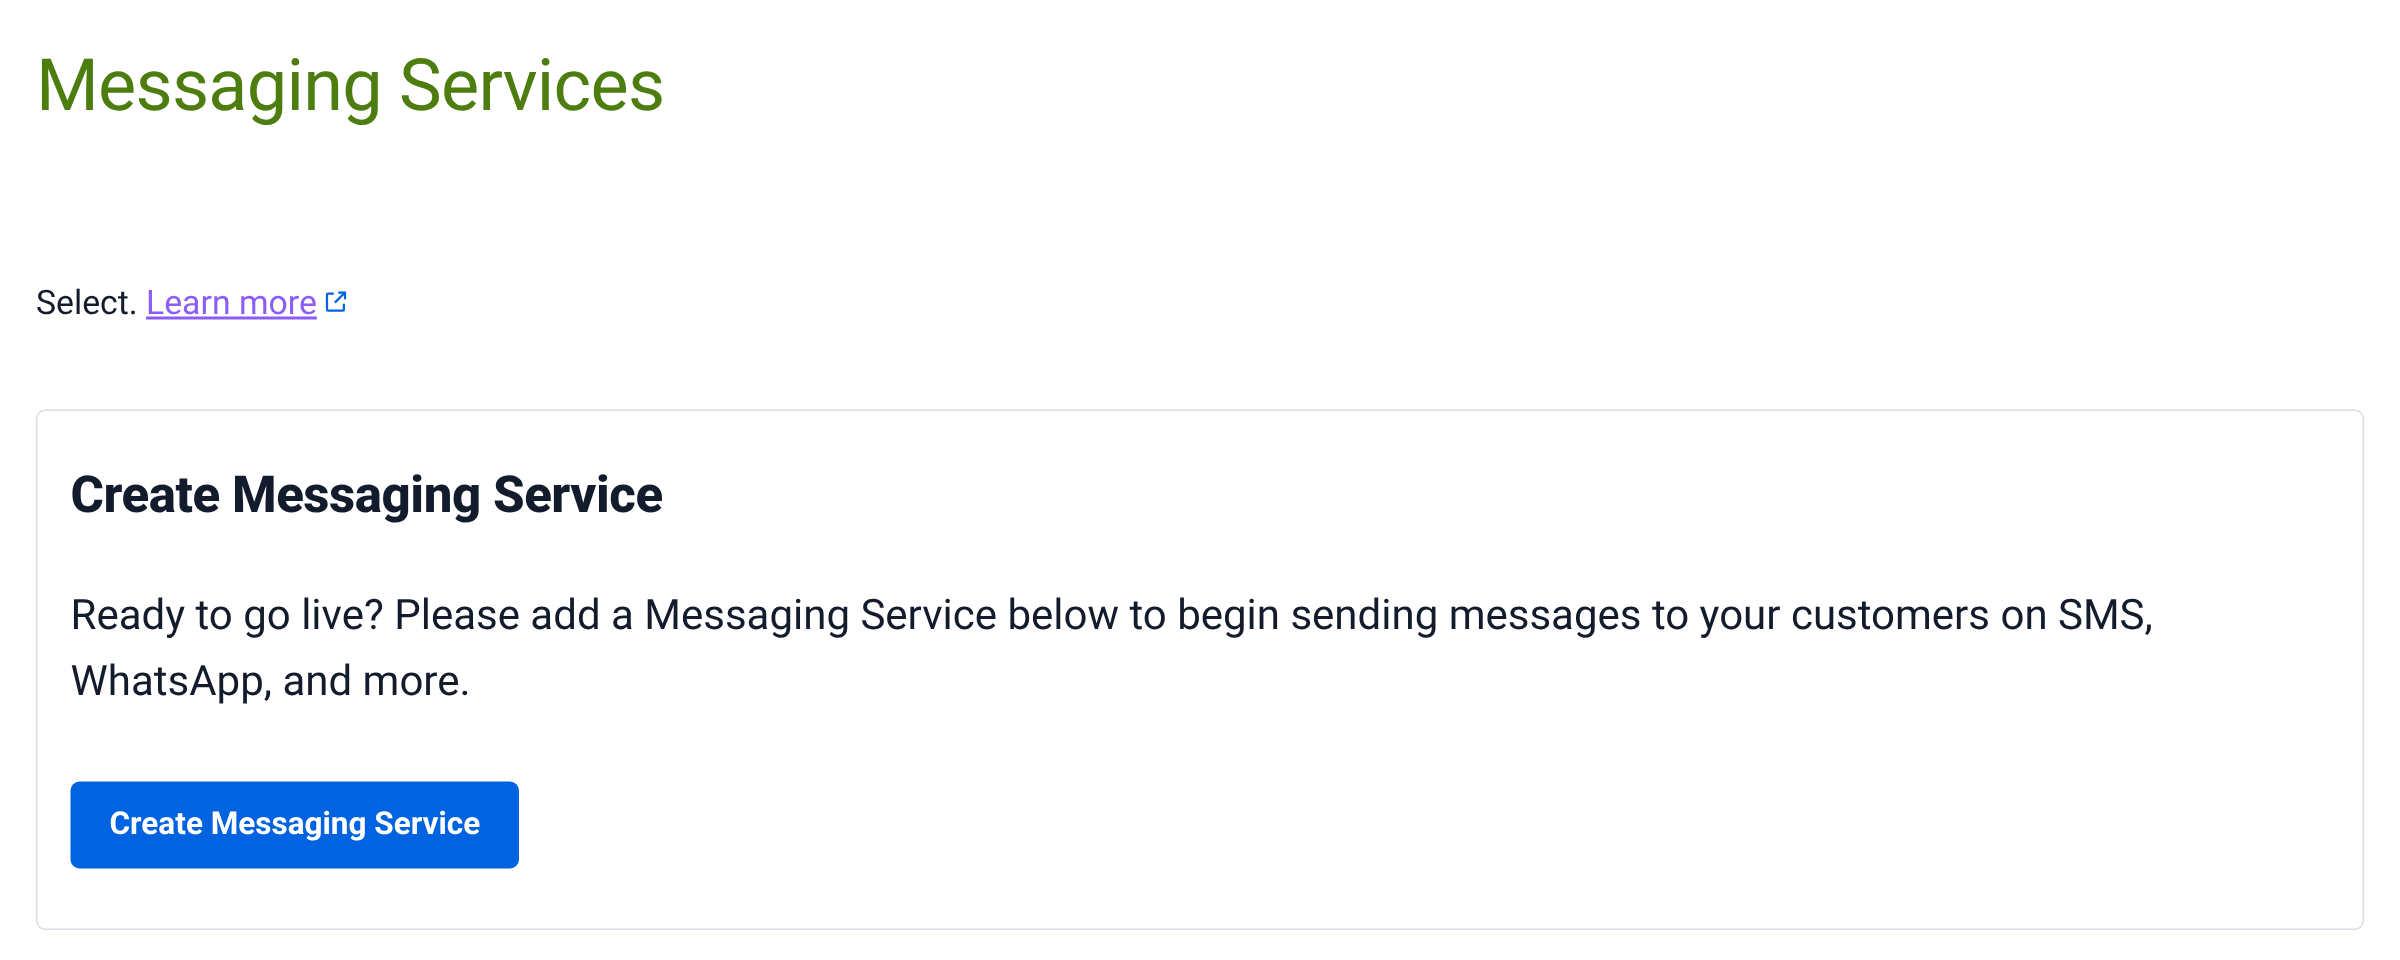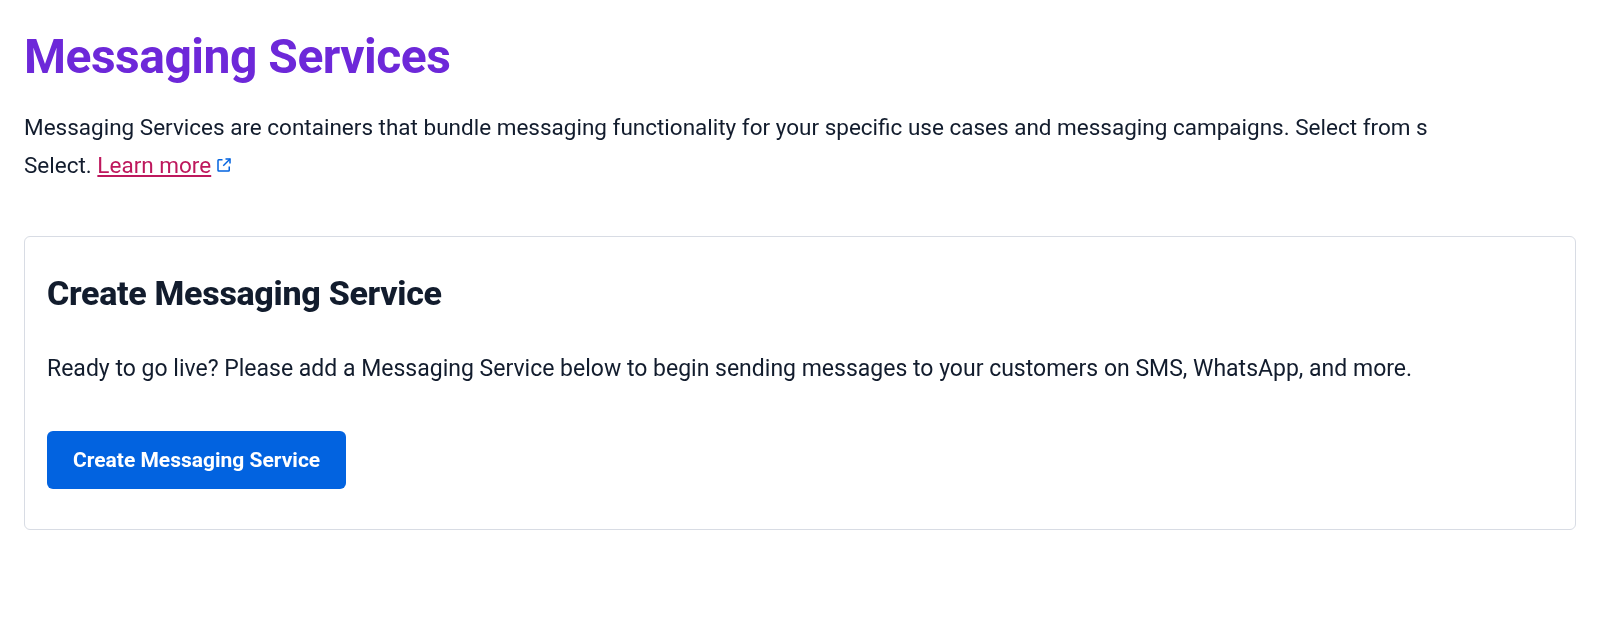--- a/index.html
+++ b/index.html
@@ -10,34 +10,34 @@
     body {
       font-family: -apple-system, BlinkMacSystemFont, "Segoe UI", Roboto, Helvetica, Arial, sans-serif;
       background: #ffffff;
       color: #121c2d;
       padding: 28px 24px;
       width: 1600px;
       overflow: hidden;
     }
     .page-title {
       font-size: 48px;
-      font-weight: 700;
-      color: #6d28d9;
+      font-weight: 400;
+      color: #4d7c0f;
       letter-spacing: -0.5px;
-      margin-bottom: 23px;
+      margin-bottom: 60px;
     }
     .description {
       font-size: 22.5px;
       color: #121c2d;
       line-height: 1.7;
       margin-bottom: 50px;
       white-space: nowrap;
     }
     .description .learn-more-link {
-      color: #be185d;
+      color: #8b5cf6;
     }
     .external-icon {
       display: inline-block;
       vertical-align: -1px;
       margin-left: 4px;
     }
     .external-icon svg {
       width: 18px;
       height: 18px;
       stroke: #0263e0;
@@ -51,21 +51,21 @@
       width: 100%;
     }
     .card-title {
       font-size: 34px;
       font-weight: 800;
       color: #121c2d;
       letter-spacing: -0.3px;
       margin-bottom: 38px;
     }
     .card-description {
-      font-size: 23px;
+      font-size: 28px;
       color: #121c2d;
       line-height: 1.6;
       margin-bottom: 44px;
     }
     .primary-button {
       background: #0263e0;
       color: #ffffff;
       border: none;
       border-radius: 6px;
       font-size: 21px;
@@ -74,21 +74,21 @@
       cursor: pointer;
       font-family: inherit;
     }
   </style>
 </head>
 <body>
 
 <h1 class="page-title">Messaging Services</h1>
 
 <p class="description">
-  <span>Messaging Services are containers that bundle messaging functionality for your specific use cases and messaging campaigns. Select from s</span><br>
+  <br>
   <span>Select. </span><a href="#" class="learn-more-link"><span>Learn more</span></a><span class="external-icon"><svg viewBox="0 0 24 24">
         <path d="M14 4h6v6"></path>
         <path d="M20 4l-9 9"></path>
         <path d="M19 14v5a1 1 0 0 1-1 1H5a1 1 0 0 1-1-1V6a1 1 0 0 1 1-1h5"></path>
       </svg></span>
 </p>
 
 <div class="card">
   <h2 class="card-title">Create Messaging Service</h2>
   <p class="card-description">Ready to go live? Please add a Messaging Service below to begin sending messages to your customers on SMS, WhatsApp, and more.</p>

